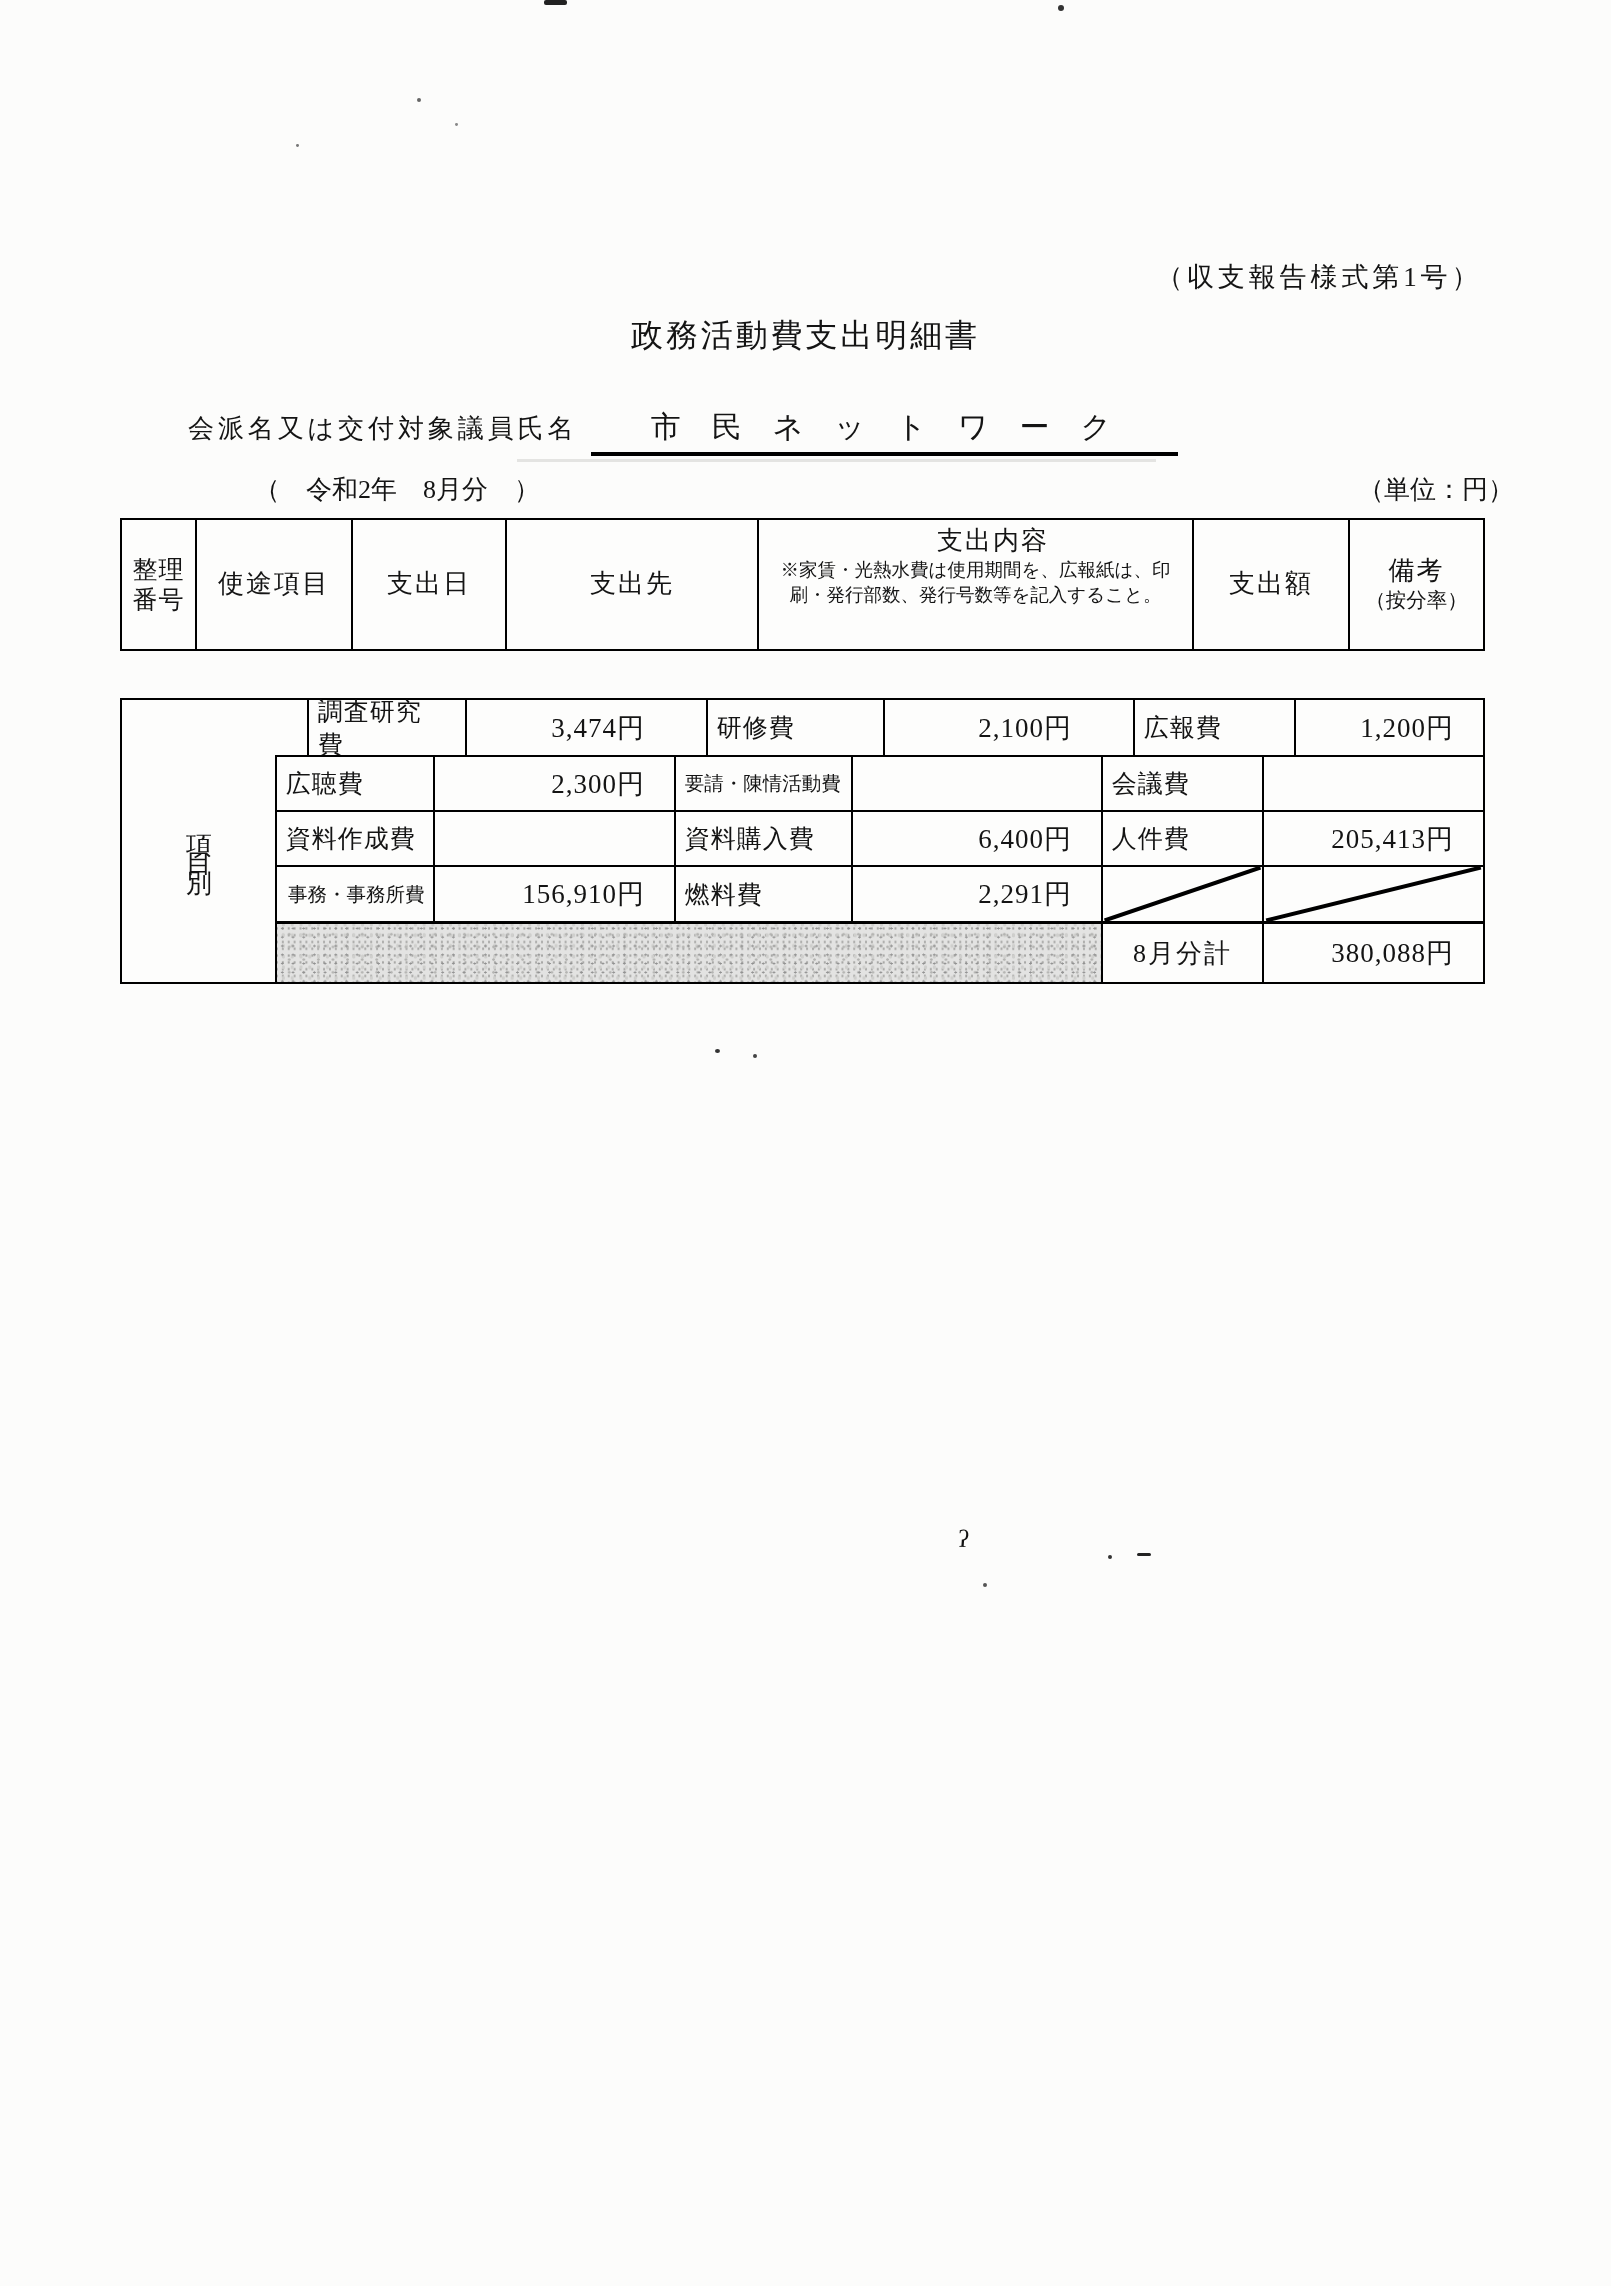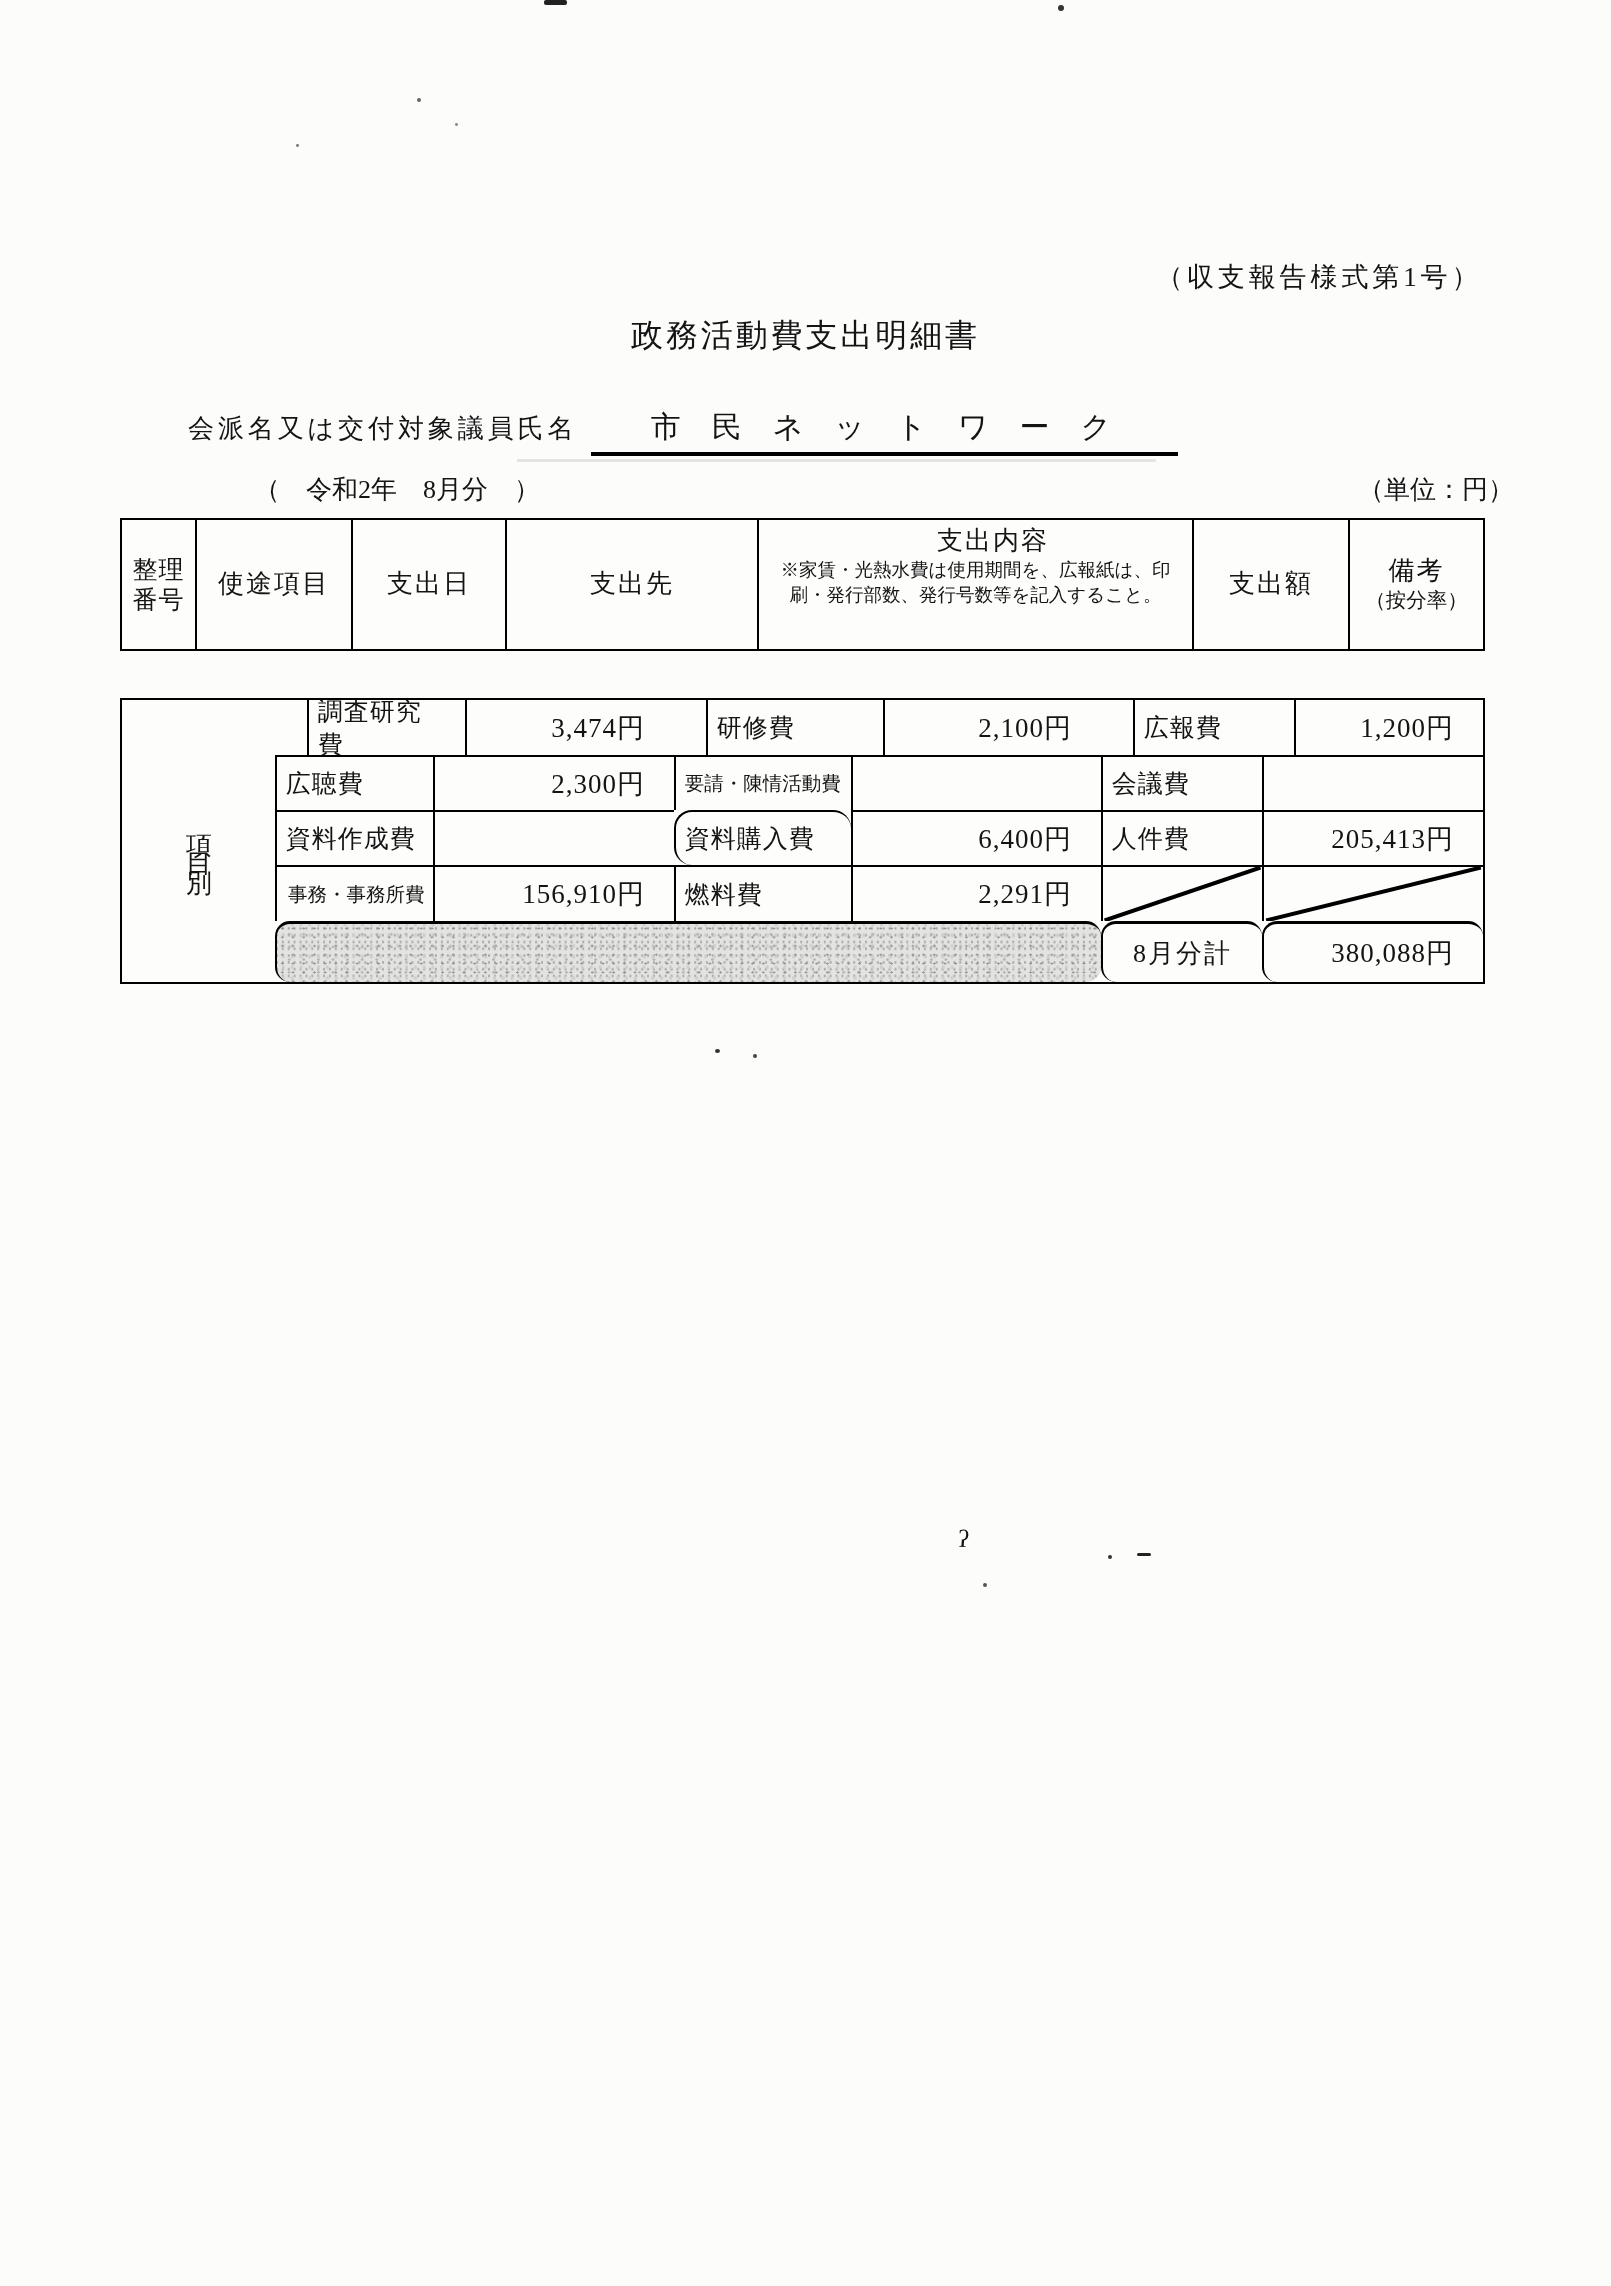--- a/index.html
+++ b/index.html
@@ -82,21 +82,21 @@
     grid-column:1;grid-row:1/6;border-left:none;border-top:none;
     display:flex;align-items:center;justify-content:center;
   }
   .axis-text{
     writing-mode:vertical-rl;text-orientation:upright;
     font-size:26px;letter-spacing:17.6px;line-height:1;
   }
   .cl{padding-left:8.8px;font-size:25px;letter-spacing:1px;}
   .cl.small{font-size:19.5px;letter-spacing:0;}
   .cv{justify-content:flex-end;padding-right:29px;font-size:27px;letter-spacing:1px;}
-  .thick-top{border-top:3.9px solid #000;border-radius:15px;}
+  .thick-top{border-top:3.9px solid #000;}
   .diag-cell{position:relative;}
   .diag-cell svg{position:absolute;inset:0;width:100%;height:100%;display:block;}
   .noise-cell{
     background-color:#e3e3e2;
     background-image:
       radial-gradient(#8f8f8f 1px, transparent 1.5px),
       radial-gradient(#b2b2b0 1px, transparent 1.7px),
       radial-gradient(#cfcfcd 1.3px, transparent 2px),
       radial-gradient(#a5a5a3 0.8px, transparent 1.3px);
     background-size:10.7px 8.8px,14.6px 12.7px,8.8px 10.7px,5.9px 6.8px;
@@ -166,21 +166,21 @@
 
     <div class="cc cl" style="grid-column:2;grid-row:2;">広聴費</div>
     <div class="cc cv" style="grid-column:3;grid-row:2;">2,300円</div>
     <div class="cc cl small" style="grid-column:4;grid-row:2;">要請・陳情活動費</div>
     <div class="cc cv" style="grid-column:5;grid-row:2;"></div>
     <div class="cc cl" style="grid-column:6;grid-row:2;">会議費</div>
     <div class="cc cv" style="grid-column:7;grid-row:2;"></div>
 
     <div class="cc cl" style="grid-column:2;grid-row:3;">資料作成費</div>
     <div class="cc cv" style="grid-column:3;grid-row:3;"></div>
-    <div class="cc cl" style="grid-column:4;grid-row:3;border-radius:18px;">資料購入費</div>
+    <div class="cc cl" style="grid-column:4;grid-row:3;">資料購入費</div>
     <div class="cc cv" style="grid-column:5;grid-row:3;">6,400円</div>
     <div class="cc cl" style="grid-column:6;grid-row:3;">人件費</div>
     <div class="cc cv" style="grid-column:7;grid-row:3;">205,413円</div>
 
     <div class="cc cl small" style="grid-column:2;grid-row:4;padding-left:11px;">事務・事務所費</div>
     <div class="cc cv" style="grid-column:3;grid-row:4;">156,910円</div>
     <div class="cc cl" style="grid-column:4;grid-row:4;">燃料費</div>
     <div class="cc cv" style="grid-column:5;grid-row:4;">2,291円</div>
     <div class="cc diag-cell" style="grid-column:6;grid-row:4;">
       <svg viewBox="0 0 100 100" preserveAspectRatio="none">

